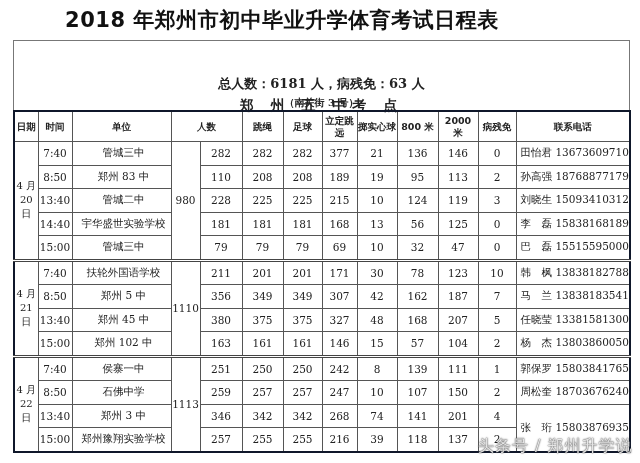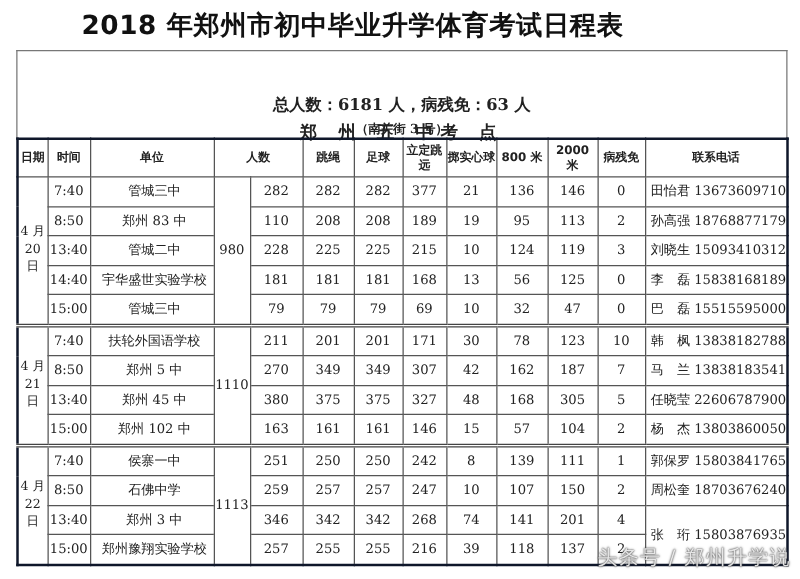--- a/index.html
+++ b/index.html
@@ -140,42 +140,42 @@
         <td>171</td>
         <td>30</td>
         <td>78</td>
         <td>123</td>
         <td>10</td>
         <td class="contact">韩　枫 13838182788</td>
       </tr>
       <tr>
         <td>8:50</td>
         <td class="unit">郑州 5 中</td>
-        <td>270</td>
+        <td>356</td>
         <td>349</td>
         <td>349</td>
         <td>307</td>
         <td>42</td>
         <td>162</td>
         <td>187</td>
         <td>7</td>
         <td class="contact">马　兰 13838183541</td>
       </tr>
       <tr>
         <td>13:40</td>
         <td class="unit">郑州 45 中</td>
         <td>380</td>
         <td>375</td>
         <td>375</td>
         <td>327</td>
         <td>48</td>
         <td>168</td>
-        <td>305</td>
+        <td>207</td>
         <td>5</td>
-        <td class="contact">任晓莹 22606787900</td>
+        <td class="contact">任晓莹 13381581300</td>
       </tr>
       <tr>
         <td>15:00</td>
         <td class="unit">郑州 102 中</td>
         <td>163</td>
         <td>161</td>
         <td>161</td>
         <td>146</td>
         <td>15</td>
         <td>57</td>

